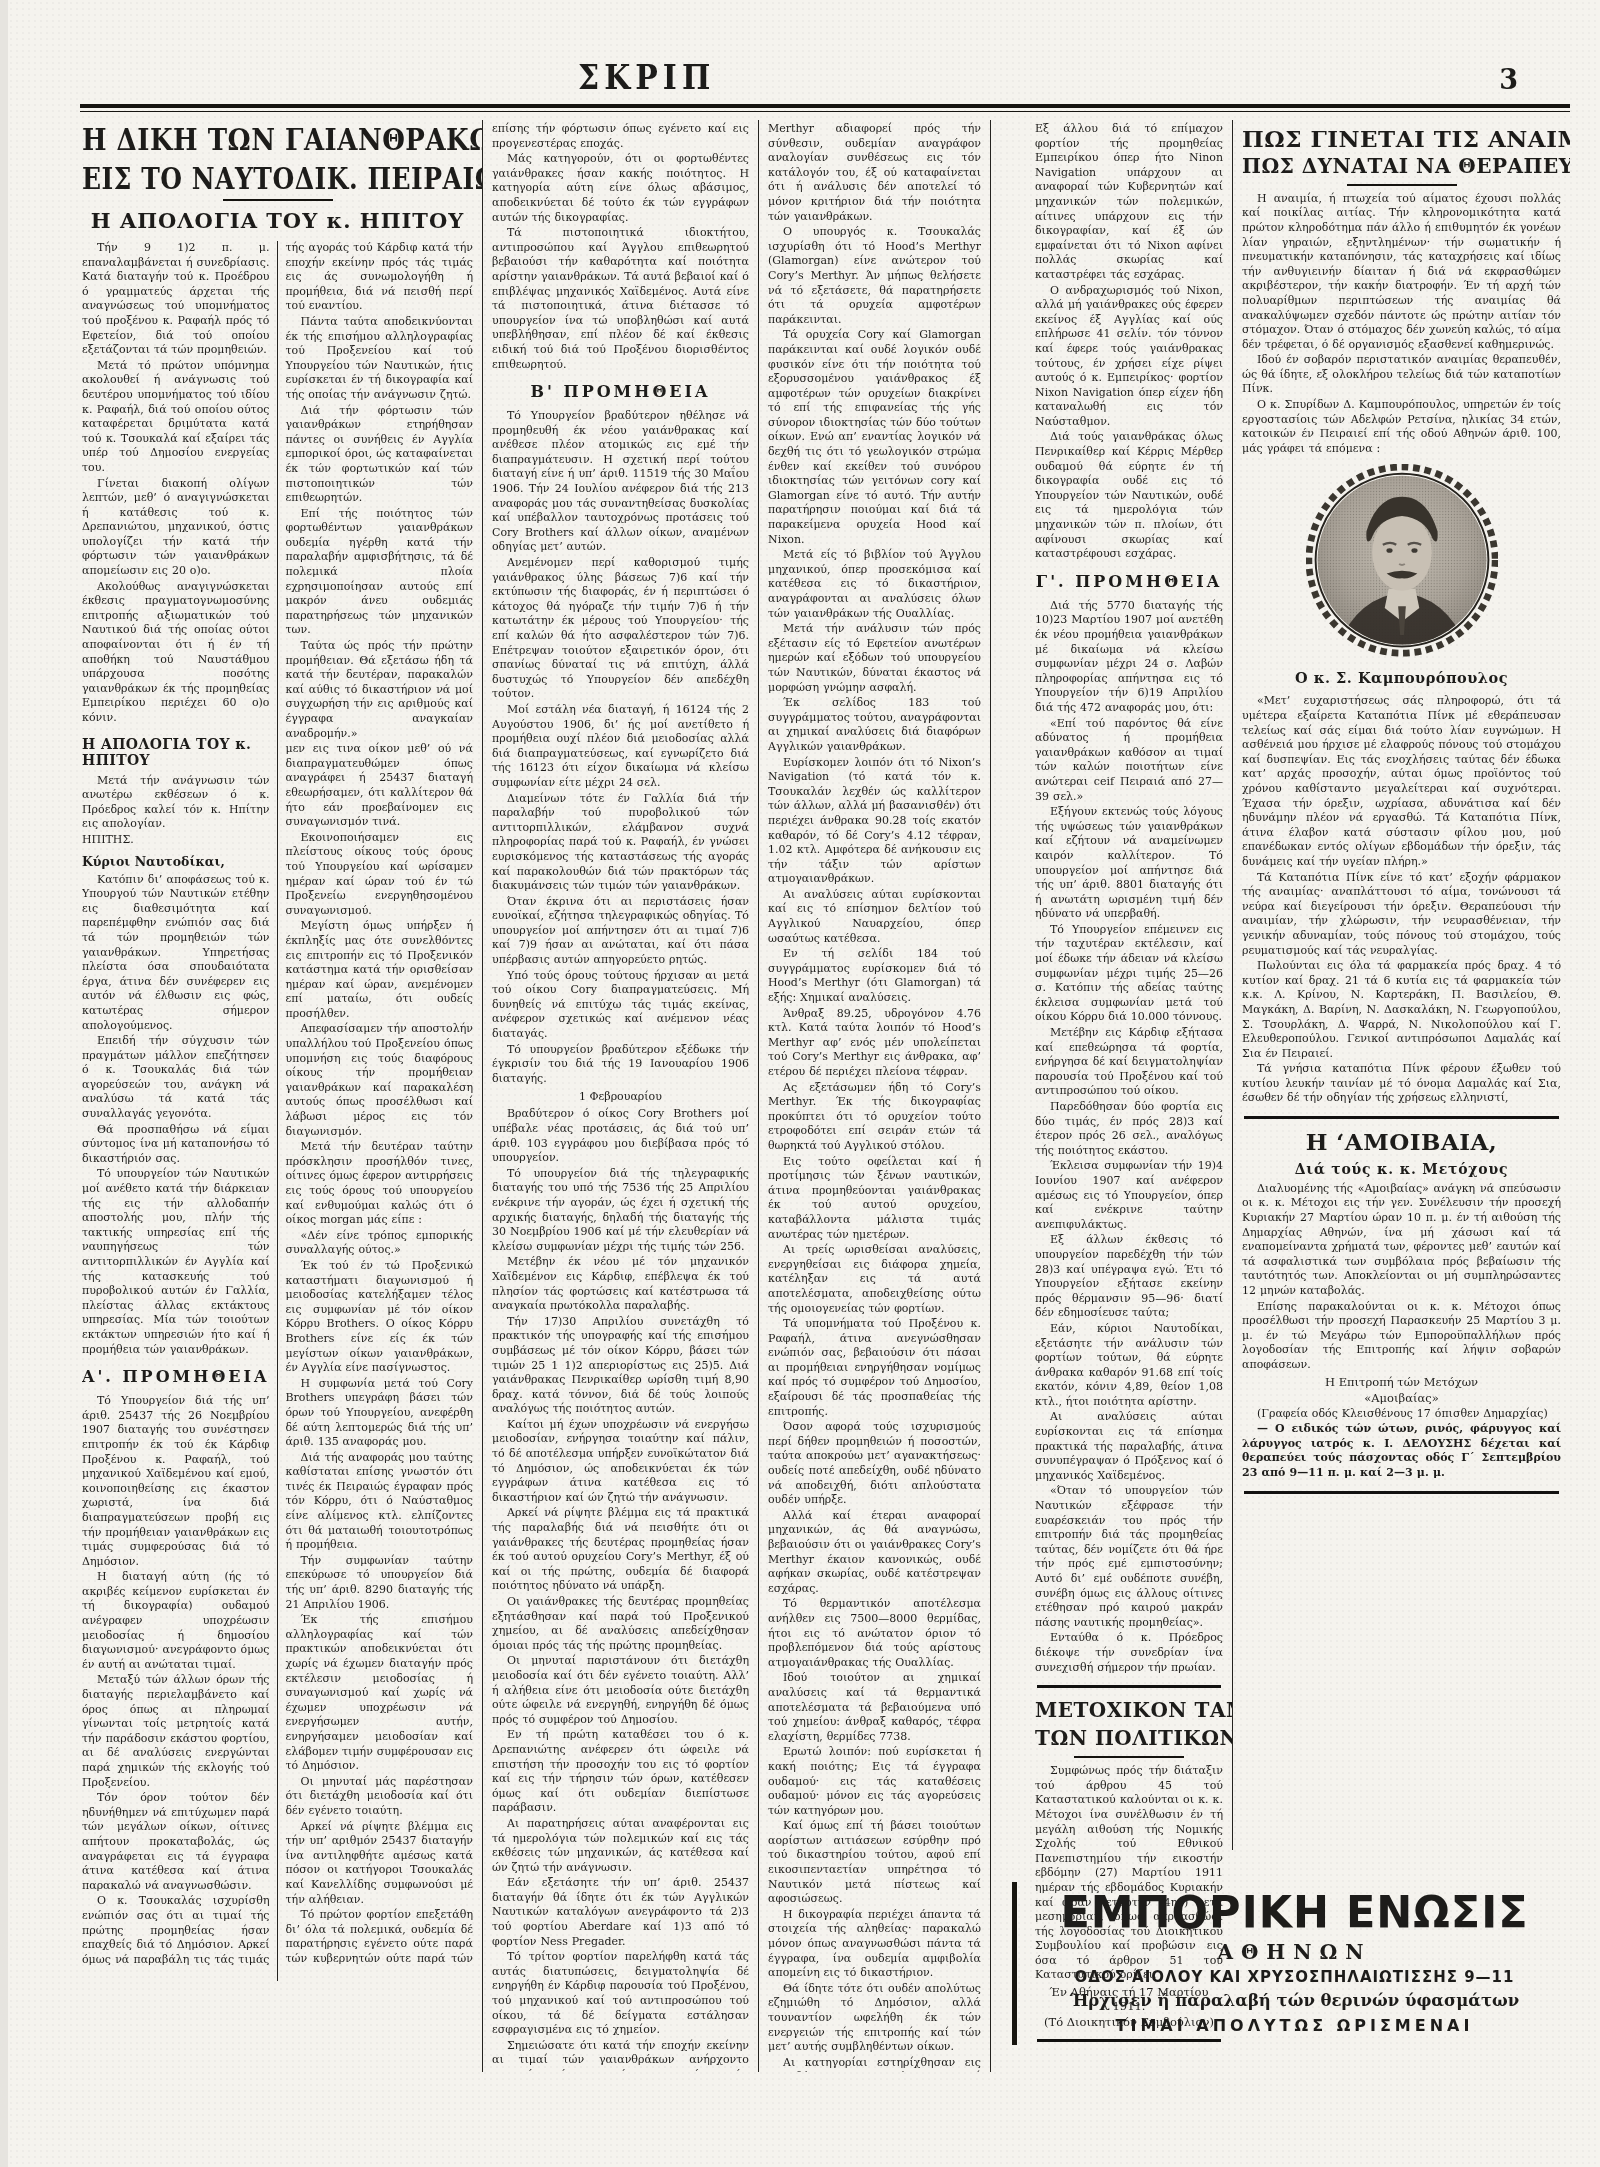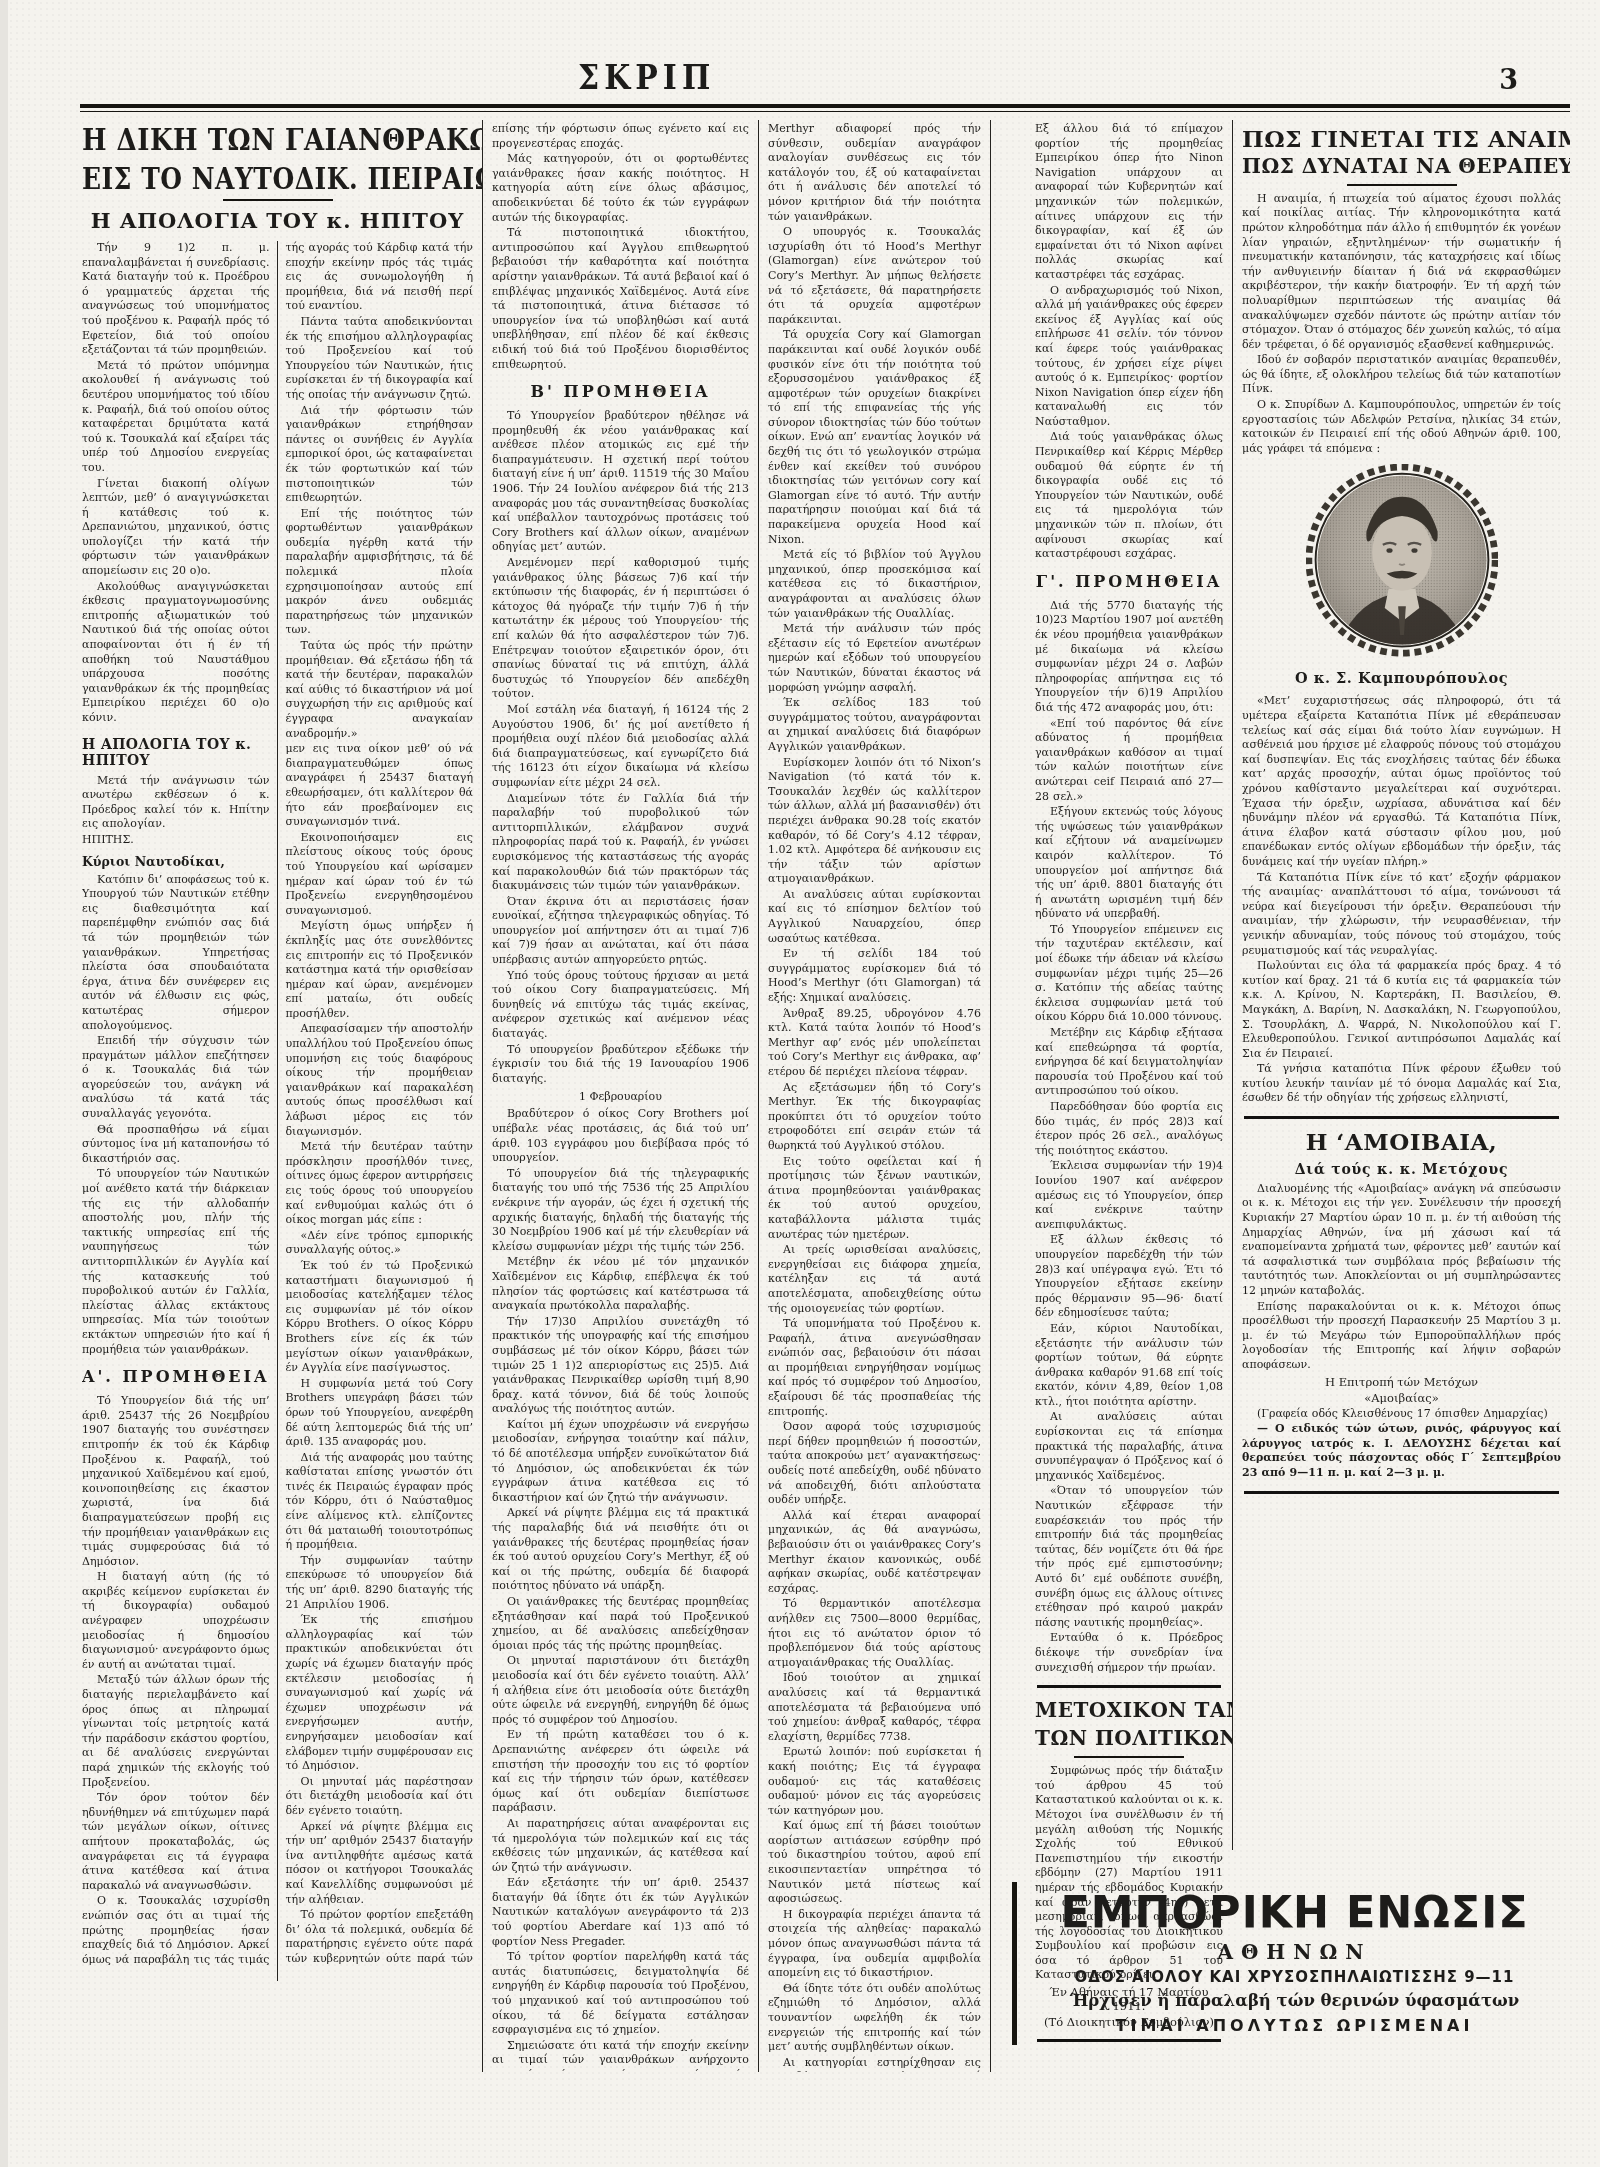--- a/index.html
+++ b/index.html
@@ -165,21 +165,21 @@
         <p class="para">Θά ίδητε τότε ότι ουδέν απολύτως εζημιώθη τό Δημόσιον, αλλά τουναντίον ωφελήθη έκ τών ενεργειών τής επιτροπής καί τών μετ’ αυτής συμβληθέντων οίκων.</p>
         <p class="para">Αι κατηγορίαι εστηρίχθησαν εις καταθέσεις προσώπων μή γνωριζόντων τά πράγματα, άτινα ουδέποτε μετέσχον τών διαπραγματεύσεων ουδέ είδον τά σχετικά έγγραφα.</p>
       </div>
 
     <div class="col col-e">
         <p class="para noind">Εξ άλλου διά τό επίμαχον φορτίον τής προμηθείας Εμπειρίκου όπερ ήτο Ninon Navigation υπάρχουν αι αναφοραί τών Κυβερνητών καί μηχανικών τών πολεμικών, αίτινες υπάρχουν εις τήν δικογραφίαν, καί έξ ών εμφαίνεται ότι τό Nixon αφίνει πολλάς σκωρίας καί καταστρέφει τάς εσχάρας.</p>
         <p class="para">Ο ανδραχωρισμός τού Nixon, αλλά μή γαιάνθρακες ούς έφερεν εκείνος έξ Αγγλίας καί ούς επλήρωσε 41 σελίν. τόν τόννον καί έφερε τούς γαιάνθρακας τούτους, έν χρήσει είχε ρίψει αυτούς ό κ. Εμπειρίκος· φορτίον Nixon Navigation όπερ είχεν ήδη καταναλωθή εις τόν Ναύσταθμον.</p>
         <p class="para">Διά τούς γαιανθράκας όλως Πενρικαίθερ καί Κέρρις Μέρθερ ουδαμού θά εύρητε έν τή δικογραφία ουδέ εις τό Υπουργείον τών Ναυτικών, ουδέ εις τά ημερολόγια τών μηχανικών τών π. πλοίων, ότι αφίνουσι σκωρίας καί καταστρέφουσι εσχάρας.</p>
         <h3 class="chead">Γ'. ΠΡΟΜΗΘΕΙΑ</h3>
         <p class="para">Διά τής 5770 διαταγής τής 10)23 Μαρτίου 1907 μοί ανετέθη έκ νέου προμήθεια γαιανθράκων μέ δικαίωμα νά κλείσω συμφωνίαν μέχρι 24 σ. Λαβών πληροφορίας απήντησα εις τό Υπουργείον τήν 6)19 Απριλίου διά τής 472 αναφοράς μου, ότι:</p>
-        <p class="para">«Επί τού παρόντος θά είνε αδύνατος ή προμήθεια γαιανθράκων καθόσον αι τιμαί τών καλών ποιοτήτων είνε ανώτεραι ceif Πειραιά από 27—28 σελ.»</p>
+        <p class="para">«Επί τού παρόντος θά είνε αδύνατος ή προμήθεια γαιανθράκων καθόσον αι τιμαί τών καλών ποιοτήτων είνε ανώτεραι ceif Πειραιά από 27—39 σελ.»</p>
         <p class="para">Εξήγουν εκτενώς τούς λόγους τής υψώσεως τών γαιανθράκων καί εζήτουν νά αναμείνωμεν καιρόν καλλίτερον. Τό υπουργείον μοί απήντησε διά τής υπ’ άριθ. 8801 διαταγής ότι ή ανωτάτη ωρισμένη τιμή δέν ηδύνατο νά υπερβαθή.</p>
         <p class="para">Τό Υπουργείον επέμεινεν εις τήν ταχυτέραν εκτέλεσιν, καί μοί έδωκε τήν άδειαν νά κλείσω συμφωνίαν μέχρι τιμής 25—26 σ. Κατόπιν τής αδείας ταύτης έκλεισα συμφωνίαν μετά τού οίκου Κόρρυ διά 10.000 τόννους.</p>
         <p class="para">Μετέβην εις Κάρδιφ εξήτασα καί επεθεώρησα τά φορτία, ενήργησα δέ καί δειγματοληψίαν παρουσία τού Προξένου καί τού αντιπροσώπου τού οίκου.</p>
         <p class="para">Παρεδόθησαν δύο φορτία εις δύο τιμάς, έν πρός 28)3 καί έτερον πρός 26 σελ., αναλόγως τής ποιότητος εκάστου.</p>
         <p class="para">Έκλεισα συμφωνίαν τήν 19)4 Ιουνίου 1907 καί ανέφερον αμέσως εις τό Υπουργείον, όπερ καί ενέκρινε ταύτην ανεπιφυλάκτως.</p>
         <p class="para">Εξ άλλων έκθεσις τό υπουργείον παρεδέχθη τήν τών 28)3 καί υπέγραψα εγώ. Έτι τό Υπουργείον εξήτασε εκείνην πρός θέρμανσιν 95—96· διατί δέν εδημοσίευσε ταύτα;</p>
         <p class="para">Εάν, κύριοι Ναυτοδίκαι, εξετάσητε τήν ανάλυσιν τών φορτίων τούτων, θά εύρητε άνθρακα καθαρόν 91.68 επί τοίς εκατόν, κόνιν 4,89, θείον 1,08 κτλ., ήτοι ποιότητα αρίστην.</p>
         <p class="para">Αι αναλύσεις αύται ευρίσκονται εις τά επίσημα πρακτικά τής παραλαβής, άτινα συνυπέγραψαν ό Πρόξενος καί ό μηχανικός Χαϊδεμένος.</p>
         <p class="para">«Όταν τό υπουργείον τών Ναυτικών εξέφρασε τήν ευαρέσκειάν του πρός τήν επιτροπήν διά τάς προμηθείας ταύτας, δέν νομίζετε ότι θά ήρε τήν πρός εμέ εμπιστοσύνην; Αυτό δι’ εμέ ουδέποτε συνέβη, συνέβη όμως εις άλλους οίτινες ετέθησαν πρό καιρού μακράν πάσης ναυτικής προμηθείας».</p>
         <p class="para">Ενταύθα ό κ. Πρόεδρος διέκοψε τήν συνεδρίαν ίνα συνεχισθή σήμερον τήν πρωίαν.</p>

